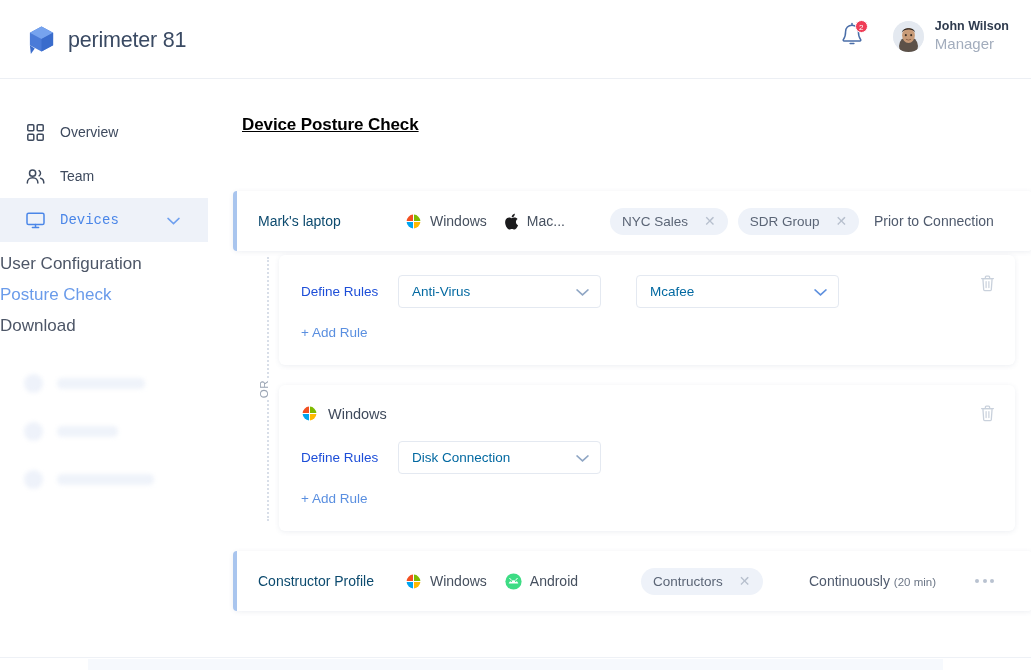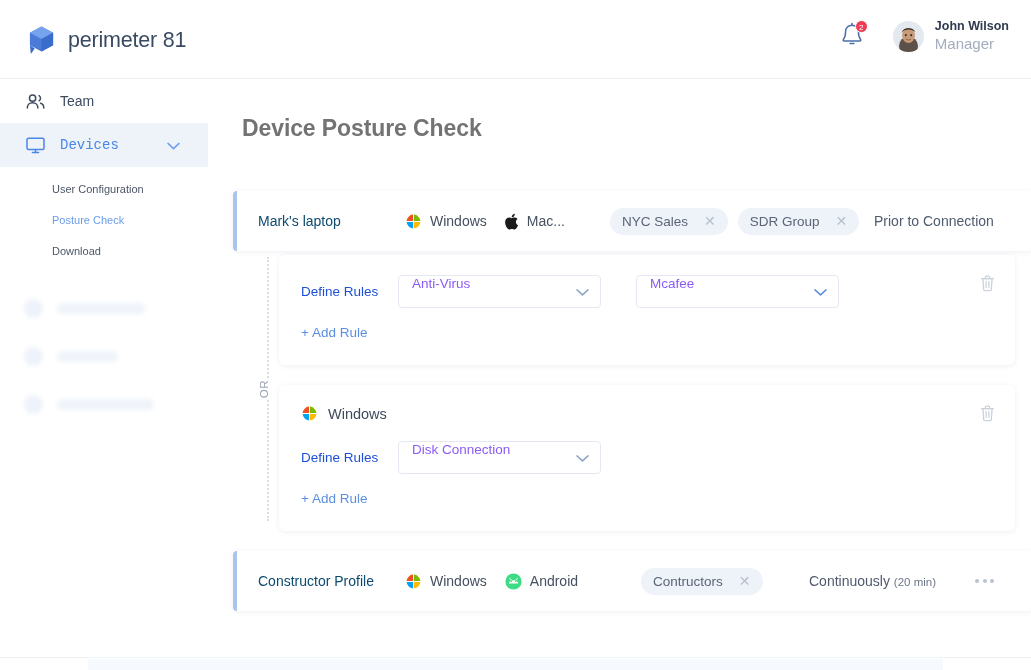--- a/index.html
+++ b/index.html
@@ -47,35 +47,35 @@
     padding-left: 26px; gap: 15px; cursor: pointer; font-size: 14px; color: #3e4a5e;
   }
   .nav-item.active { background: #eef2f9; color: #4a86e8; }
   .nav-item.active .nav-label { color: #4a86e8; font-family: Liberation Mono, monospace; }
   .nav-icon { width: 19px; height: 19px; display: flex; align-items: center; justify-content: center; flex:none; }
   .nav-label { font-size: 14px; }
   .nav-chevron { position: absolute; right: 28px; top: 50%; transform: translateY(-50%); }
 
   .subnav { padding-top: 6px; }
   .subnav-item {
-    height: 31px; display: flex; align-items: center; padding-left: 52px;
-    font-size: 11px; color: #4d5667; cursor: pointer;
+    height: 31px; display: flex; align-items: center; 
+    font-size: 17px; color: #4d5667; cursor: pointer;
   }
   .subnav-item.active { color: #6a9bea; }
 
   .skeleton-list { margin-top: 33px; padding-left: 24px; filter: blur(2.2px); }
   .skeleton-row { display: flex; align-items: center; gap: 14px; margin-bottom: 29px; }
   .sk-circle { width: 19px; height: 19px; border-radius: 50%; background: #eef2fa; flex: none; }
   .sk-bar { height: 11px; border-radius: 5px; background: #eff3fa; }
 
   
   .main { position: absolute; left: 208px; top: 79px; width: 823px; height: 591px; }
   .page-title {
     position: absolute; left: 34px; top: 36px;
-    font-size: 23px; font-weight: bold; color: #737373; letter-spacing: -0.1px;
+    font-size: 17px; font-weight: bold; color: #000000; letter-spacing: -0.1px; text-decoration: underline;
   }
 
   .policy-area { position: absolute; left: 25px; top: 112px; width: 800px; }
 
   
   .policy-row {
     position: relative; height: 60px; background: #fff;
     border-radius: 5px; box-shadow: 0 1px 5px rgba(82,100,140,0.10);
     display: flex; align-items: center;
     overflow: visible;
@@ -117,22 +117,22 @@
     box-shadow: 0 1px 5px rgba(82,100,140,0.10);
     padding: 20px 22px 24px 22px; margin-bottom: 20px;
   }
   .rule-head { display: flex; align-items: center; gap: 10px; margin-bottom: 19px; }
   .rule-os-name { font-size: 14.5px; color: #3f4a5c; }
   .rule-trash { position: absolute; right: 20px; top: 20px; cursor: pointer; }
   .rule-line { display: flex; align-items: center; gap: 17px; }
   .rule-label { font-size: 13.5px; color: #1d4ed8; width: 80px; flex: none; }
   .select {
     position: relative; height: 33px; border: 1px solid #e4e9f1; border-radius: 4px;
-    background: #fff; display: flex; align-items: flex-start; padding: 0 41px 0 13px;
-    font-size: 13.5px; color: #8b5cf6; cursor: pointer; user-select: none;
+    background: #fff; display: flex; align-items: center; padding: 0 41px 0 13px;
+    font-size: 13.5px; color: #0369a1; cursor: pointer; user-select: none;
   }
   .select .chev { position: absolute; right: 11px; top: 50%; transform: translateY(-50%); }
   .select.w1 { width: 203px; }
   .select.w2 { width: 203px; }
   .add-rule {
     margin-top: 17px; margin-left: 0; font-size: 13.5px; color: #5a8fe0; cursor: pointer; display:inline-block;
   }
 
   .bottom-hairline {
     position: absolute; left: 0; bottom: 12px; width: 1031px; height: 1px; background: #eef1f6;
@@ -182,20 +182,31 @@
         <div class="user-meta">
           <div class="user-name">John Wilson</div>
           <div class="user-role">Manager</div>
         </div>
       </div>
     </div>
   </div>
 
   <div class="sidebar">
 
+    <div class="nav-item" style="margin-top:31px">
+      <span class="nav-icon">
+        <svg width="17" height="17" viewBox="0 0 17 17">
+          <rect x="0.8" y="0.8" width="6" height="6" rx="1" fill="none" stroke="#3e4a5e" stroke-width="1.5"></rect>
+          <rect x="10.2" y="0.8" width="6" height="6" rx="1" fill="none" stroke="#3e4a5e" stroke-width="1.5"></rect>
+          <rect x="0.8" y="10.2" width="6" height="6" rx="1" fill="none" stroke="#3e4a5e" stroke-width="1.5"></rect>
+          <rect x="10.2" y="10.2" width="6" height="6" rx="1" fill="none" stroke="#3e4a5e" stroke-width="1.5"></rect>
+        </svg>
+      </span>
+      <span class="nav-label">Overview</span>
+    </div>
 
     <div class="nav-item">
       <span class="nav-icon">
         <svg width="19" height="17" viewBox="0 0 19 17">
           <circle cx="6.6" cy="5.2" r="3.1" fill="none" stroke="#3e4a5e" stroke-width="1.5"></circle>
           <path d="M1.3 15 c0 -3.3 2.4 -5.2 5.3 -5.2 c2.9 0 5.3 1.9 5.3 5.2" fill="none" stroke="#3e4a5e" stroke-width="1.5" stroke-linecap="round"></path>
           <path d="M13.1 2.6 a3.1 3.1 0 0 1 0 5.2" fill="none" stroke="#3e4a5e" stroke-width="1.5" stroke-linecap="round"></path>
           <path d="M14.6 10.3 c2 0.5 3.2 2.2 3.2 4.7" fill="none" stroke="#3e4a5e" stroke-width="1.5" stroke-linecap="round"></path>
         </svg>
       </span>

